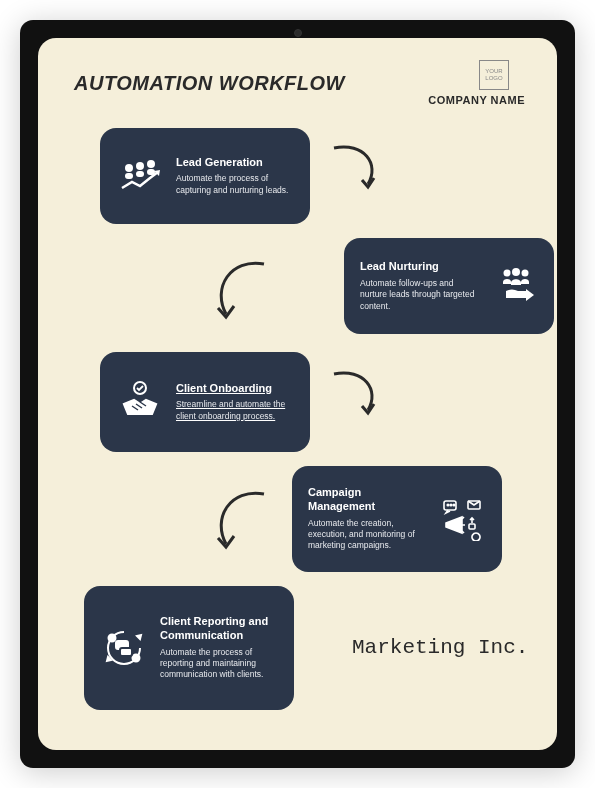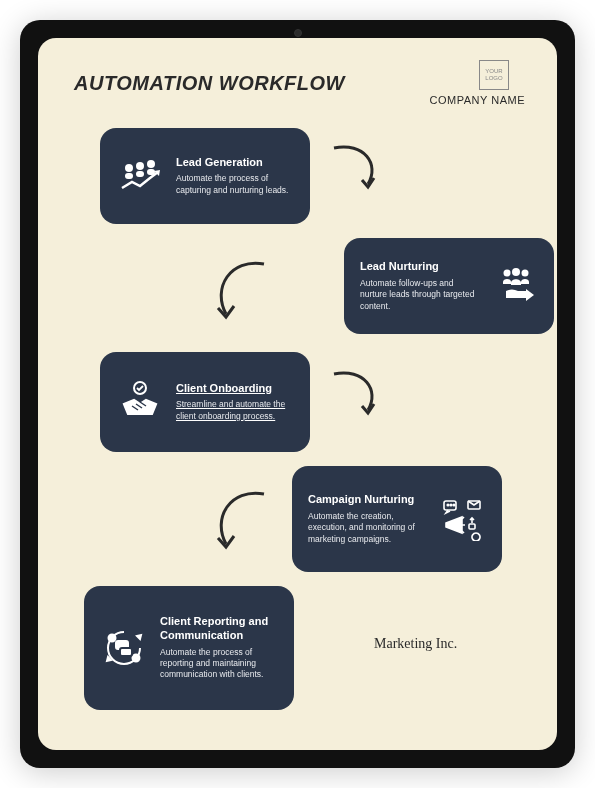--- a/index.html
+++ b/index.html
@@ -9,21 +9,21 @@
     background: #fff;
     font-family: Arial, Helvetica, sans-serif;
     display: flex;
     align-items: center;
     justify-content: center;
   }
   .tablet {
     width: 555px;
     height: 748px;
     background: #111;
-    border-radius: 20px;
+    border-radius: 13px;
     padding: 18px;
     position: relative;
     box-shadow: 0 4px 30px rgba(0,0,0,0.2);
   }
   .camera {
     position: absolute;
     top: 9px;
     left: 50%;
     transform: translateX(-50%);
     width: 8px;
@@ -64,21 +64,21 @@
     align-items: center;
     justify-content: center;
     font-size: 6px;
     line-height: 1.1;
     color: #888;
     text-align: center;
   }
   .company-name {
     position: absolute;
     top: 56px; right: 32px;
-    font-weight: 400;
+    font-weight: 700;
     font-size: 11px;
     letter-spacing: 0.5px;
     color: #2a2a2a;
     margin-left: 36px;
   }
   .card {
     position: absolute;
     background: #2b3649;
     border-radius: 16px;
     color: #fff;
@@ -110,24 +110,24 @@
   }
   .card-icon svg { width: 44px; height: 44px; }
   
   .c1 { top: 90px; left: 62px;  width: 210px; height: 96px; }
   .c2 { top: 200px; left: 270px; width: 210px; height: 96px; margin-left: 36px; }
   .c3 { top: 314px; left: 62px;  width: 210px; height: 100px; text-decoration: underline; }
   .c4 { top: 428px; left: 254px; width: 210px; height: 106px; }
   .c5 { top: 548px; left: 46px;  width: 210px; height: 124px; }
   .footer-brand {
     position: absolute;
-    top: 598px; left: 336px;
-    font-size: 14px;
+    top: 598px; left: 314px;
+    font-size: 21px;
     color: #2a2a2a;
-    font-family: Liberation Serif, serif;
+    font-family: Liberation Mono, monospace;
   }
   .arrow {
     position: absolute;
     stroke: #2a2a2a;
     fill: none;
   }
 </style>
 </head>
 <body>
 
@@ -209,21 +209,21 @@
             <rect x="28" y="4" width="12" height="8" rx="1"></rect>
             <path d="M28 4 l6 4 l6 -4"></path>
             <path d="M6 26 L22 20 L22 36 L6 30 Z" fill="#fff"></path>
             <path d="M22 22 L24 20 M22 28 L25 28 M22 34 L24 36"></path>
             <path d="M32 26 l0 -5 M30 23 l2 -2 l2 2"></path>
             <rect x="29" y="27" width="6" height="5" rx="1"></rect>
             <path d="M36 36 a4 4 0 1 0 0.01 0"></path>
           </svg>
         </div>
         <div class="card-text">
-          <div class="card-title">Campaign Nurturing</div>
+          <div class="card-title">Campaign Management</div>
           <div class="card-desc">Automate the creation, execution, and monitoring of marketing campaigns.</div>
         </div>
       </div>
 
       <div class="card c5">
         <div class="card-icon">
           <svg viewBox="0 0 44 44" stroke="#fff" stroke-width="2" fill="none">
             <path d="M22 6 A16 16 0 1 0 38 22"></path>
             <path d="M35 10 l4 -1 l-1 4 Z" fill="#fff"></path>
             <path d="M9 34 l-4 1 l1 -4 Z" fill="#fff"></path>

